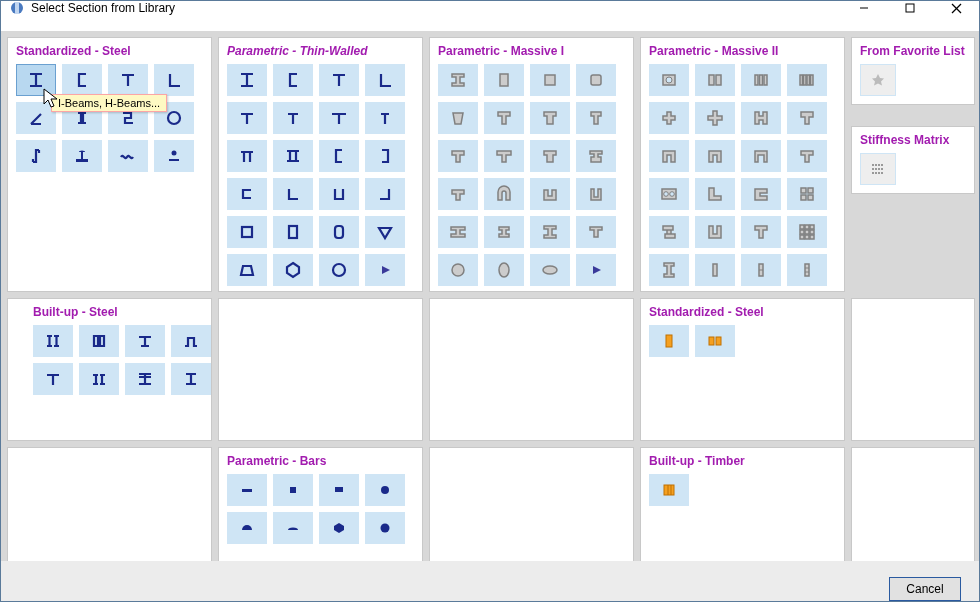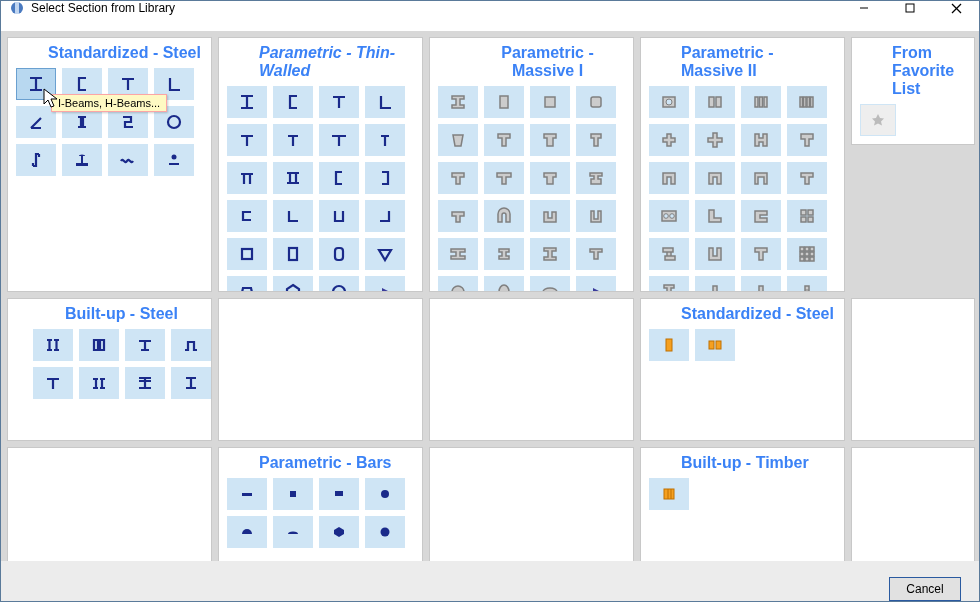--- a/index.html
+++ b/index.html
@@ -48,25 +48,24 @@
     grid-template-rows: 255px 143px 120px;
     gap: 6px;
   }
   .panel {
     background: #fff;
     border: 1px solid #c8c8c8;
     padding: 6px 8px 8px 8px;
     overflow: hidden;
   }
   .panel-title {
-    color: #3b82f6;
+    color: #a21caf;
     font-weight: 600;
     margin-bottom: 6px;
-    font-size: 16px;
-    margin-left: 32px;
+    font-size: 12px;
   }
   .icon-grid {
     display: grid;
     grid-template-columns: repeat(4, 40px);
     grid-auto-rows: 32px;
     gap: 6px;
   }
   .side-panel .icon-grid {
     grid-template-columns: repeat(1, 36px);
   }
@@ -120,21 +119,21 @@
     min-width: 72px;
     padding: 4px 14px;
     background: #e1e1e1;
     border: 1px solid #2a5aa0;
     font-size: 12px;
     cursor: pointer;
   }
   
   .p-std-steel { grid-column: 1; grid-row: 1; }
   .p-thin      { grid-column: 2; grid-row: 1; font-style: italic; }
-  .p-massive1  { grid-column: 3; grid-row: 1; text-align: center; }
+  .p-massive1  { grid-column: 3; grid-row: 1; }
   .p-massive2  { grid-column: 4; grid-row: 1; }
   .p-builtup-steel { grid-column: 1; grid-row: 2; padding-left: 25px; }
   .p-empty-a   { grid-column: 2; grid-row: 2; }
   .p-empty-b   { grid-column: 3; grid-row: 2; }
   .p-std-timber{ grid-column: 4; grid-row: 2; }
   .p-empty-c   { grid-column: 1; grid-row: 3; }
   .p-bars      { grid-column: 2; grid-row: 3; }
   .p-empty-d   { grid-column: 3; grid-row: 3; }
   .p-bu-timber { grid-column: 4; grid-row: 3; }
   .side-stack { display: flex; flex-direction: column; gap: 21px; height:255px;}
@@ -645,20 +644,41 @@
     <div class="panel side-panel">
       <div class="panel-title">From Favorite List</div>
       <div class="icon-grid">
         <div class="icon-btn" style="background:#eee">
             <svg viewBox="0 0 20 20">
               <path fill="#bbb" d="M10 4l2 4 4 .5-3 3 1 4-4-2-4 2 1-4-3-3 4-.5z"></path>
             </svg>
           </div>
       </div>
     </div>
+    <div class="panel side-panel">
+      <div class="panel-title">Stiffness Matrix</div>
+      <div class="icon-grid">
+        <div class="icon-btn" style="background:#eee">
+            <svg viewBox="0 0 20 20">
+          <rect x="4" y="5" width="2" height="2" fill="#999"></rect>
+              <rect x="7" y="5" width="2" height="2" fill="#999"></rect>
+              <rect x="10" y="5" width="2" height="2" fill="#999"></rect>
+              <rect x="13" y="5" width="2" height="2" fill="#999"></rect>
+          <rect x="4" y="9" width="2" height="2" fill="#999"></rect>
+              <rect x="7" y="9" width="2" height="2" fill="#999"></rect>
+              <rect x="10" y="9" width="2" height="2" fill="#999"></rect>
+              <rect x="13" y="9" width="2" height="2" fill="#999"></rect>
+          <rect x="4" y="13" width="2" height="2" fill="#999"></rect>
+              <rect x="7" y="13" width="2" height="2" fill="#999"></rect>
+              <rect x="10" y="13" width="2" height="2" fill="#999"></rect>
+              <rect x="13" y="13" width="2" height="2" fill="#999"></rect>
+        </svg>
+          </div>
+      </div>
+    </div>
   </div>
 
   <div class="panel p-builtup-steel">
     <div class="panel-title">Built-up - Steel</div>
     <div class="icon-grid">
       <div class="icon-btn">
           <svg viewBox="0 0 20 20">
             <path class="stroke-blue" d="M4 5h5M6.5 5v10M4 15h5M11 5h5M13.5 5v10M11 15h5"></path>
           </svg>
         </div>

